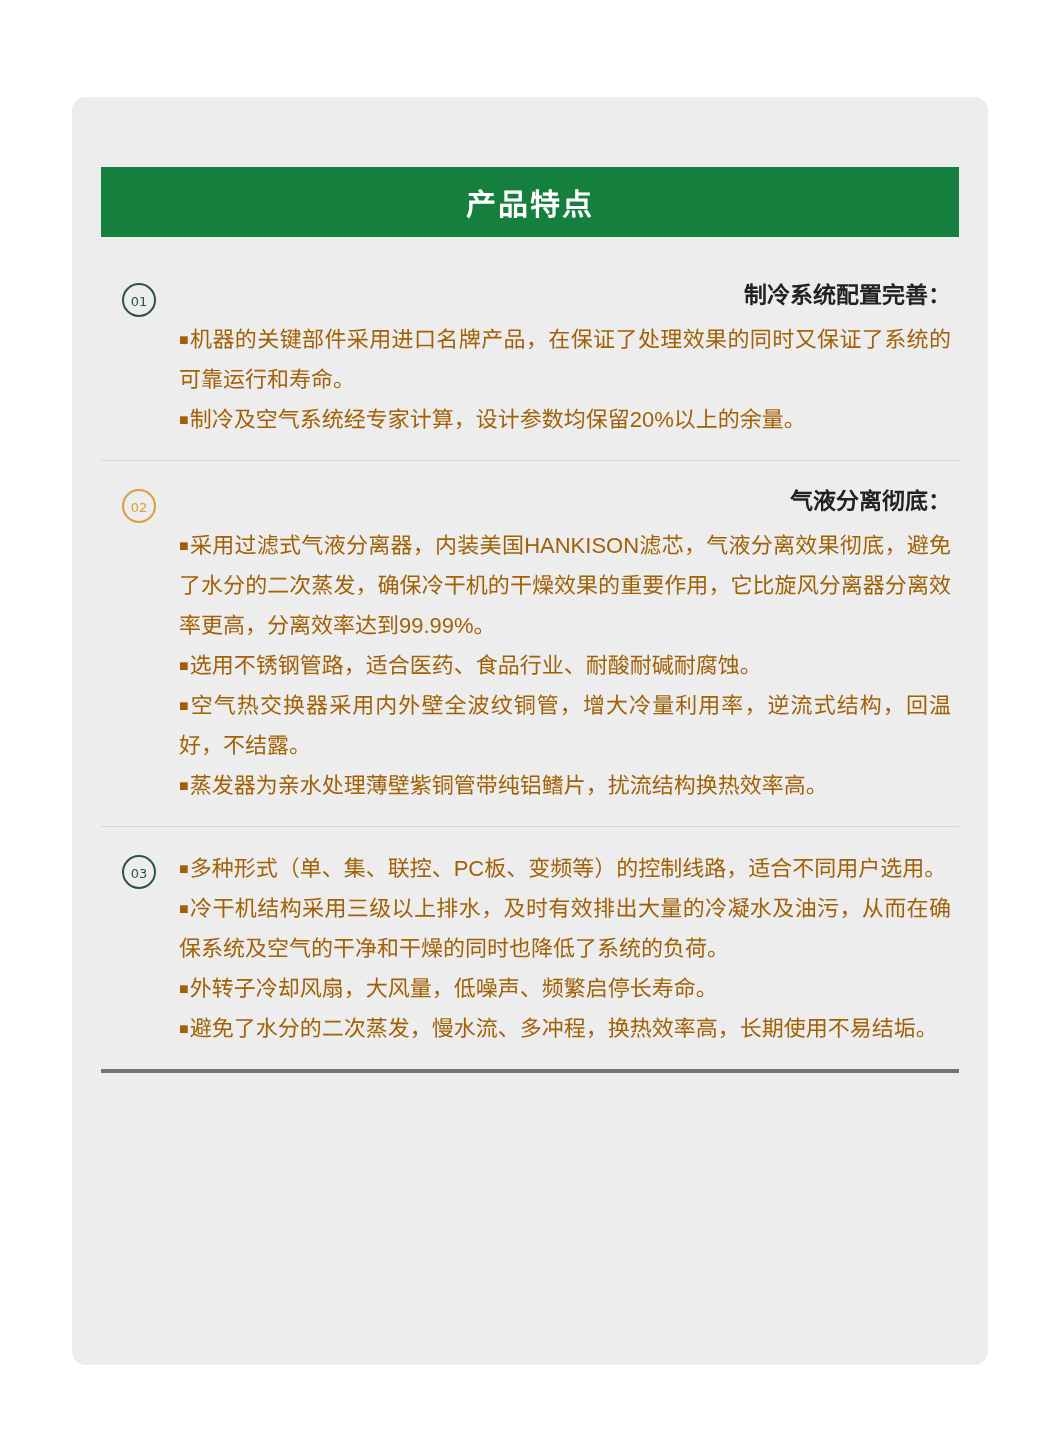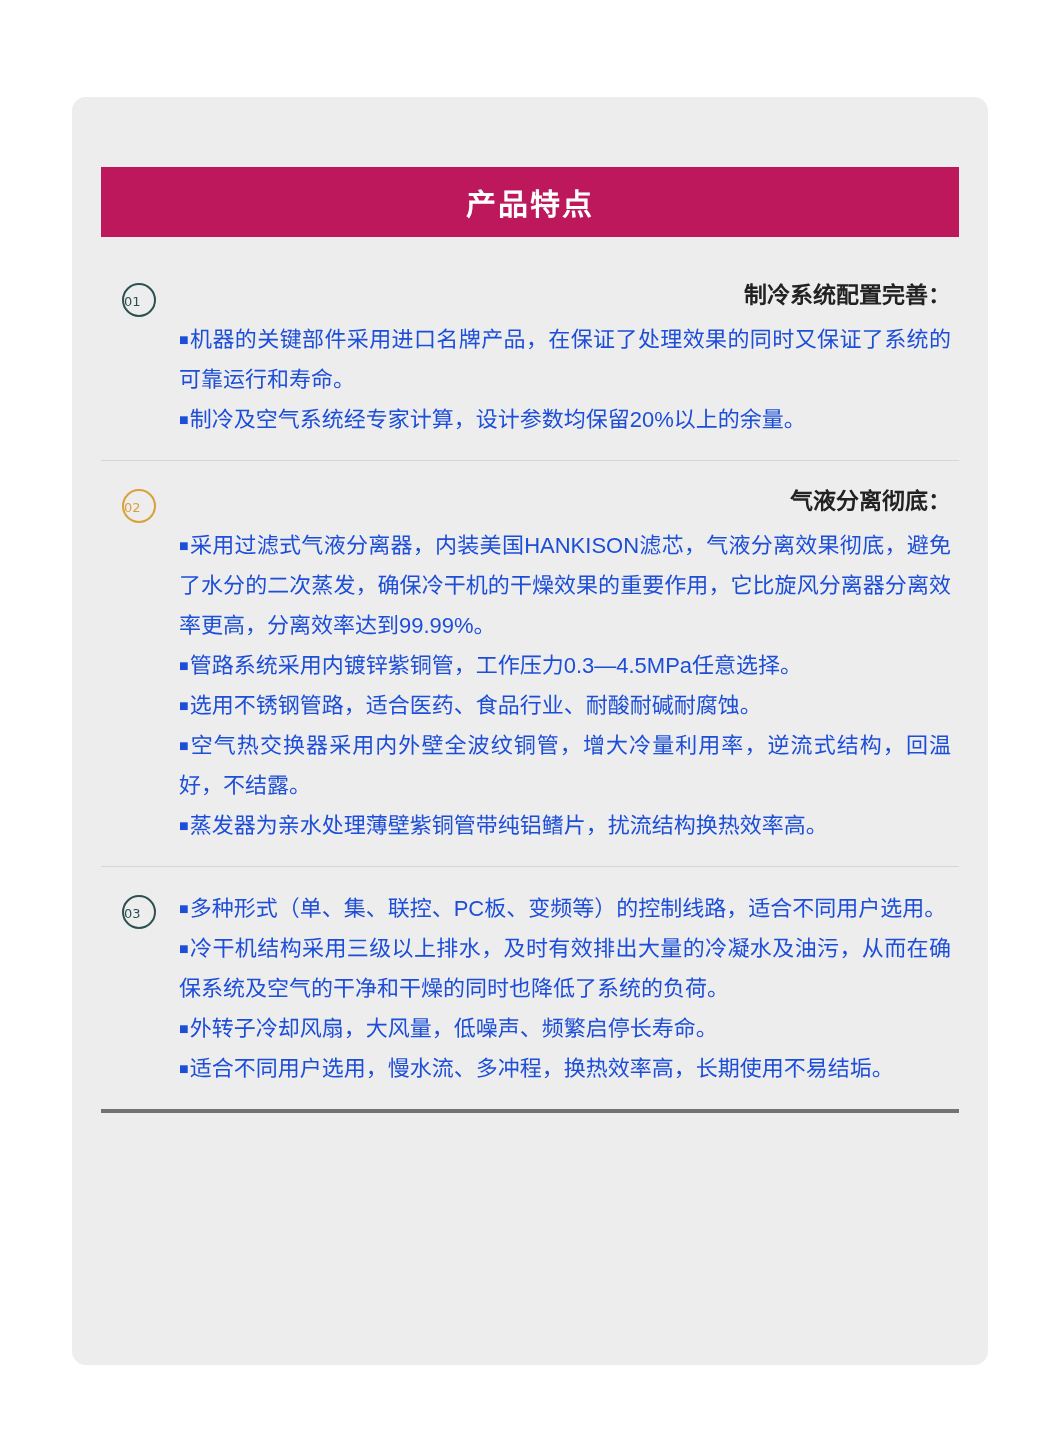--- a/index.html
+++ b/index.html
@@ -29,21 +29,21 @@
     background: #ededed;
     border-radius: 14px;
     box-sizing: border-box;
   }
   .header-bar {
     position: absolute;
     left: 101px;
     top: 167px;
     width: 858px;
     height: 70px;
-    background: #be185d;
+    background: #15803d;
     display: flex;
     align-items: center;
     justify-content: center;
   }
   .header-title {
     color: #ffffff;
     font-size: 30px;
     font-weight: bold;
     letter-spacing: 2px;
   }
@@ -65,21 +65,21 @@
     position: absolute;
     left: 21px;
     top: 28px;
     width: 34px;
     height: 34px;
     border-radius: 50%;
     border: 2px solid #2d5150;
     color: #2d5150;
     font-size: 13px;
     line-height: 34px;
-    text-align: left;
+    text-align: center;
     box-sizing: border-box;
     font-family: "DejaVu Sans", sans-serif;
   }
   .badge.amber {
     border-color: #d8a13a;
     color: #d8a13a;
   }
   .section-body {
     margin-left: 78px;
     padding-right: 8px;
@@ -87,21 +87,21 @@
   .section-title {
     font-size: 23px;
     font-weight: bold;
     color: #222222;
     line-height: 1.6;
     margin-bottom: 6px;
     text-align: right;
   }
   .bullet-line {
     font-size: 22px;
-    color: #1d4ed8;
+    color: #a16207;
     line-height: 1.82;
     text-align: justify;
   }
   .bullet-line .sq {
     font-size: 16px;
     vertical-align: 2px;
     margin-right: 1px;
   }
 </style>
 </head>
@@ -124,31 +124,30 @@
         <div class="bullet-line"><span class="sq">■</span><span>机器的关键部件采用进口名牌产品，在保证了处理效果的同时又保证了系统的可靠运行和寿命。</span></div>
         <div class="bullet-line"><span class="sq">■</span><span>制冷及空气系统经专家计算，设计参数均保留20%以上的余量。</span></div>
       </div>
     </div>
 
     <div class="section">
       <div class="badge amber">02</div>
       <div class="section-body">
         <div class="section-title">气液分离彻底：</div>
         <div class="bullet-line"><span class="sq">■</span><span>采用过滤式气液分离器，内装美国HANKISON滤芯，气液分离效果彻底，避免了水分的二次蒸发，确保冷干机的干燥效果的重要作用，它比旋风分离器分离效率更高，分离效率达到99.99%。</span></div>
-        <div class="bullet-line"><span class="sq">■</span><span>管路系统采用内镀锌紫铜管，工作压力0.3—4.5MPa任意选择。</span></div>
         <div class="bullet-line"><span class="sq">■</span><span>选用不锈钢管路，适合医药、食品行业、耐酸耐碱耐腐蚀。</span></div>
         <div class="bullet-line"><span class="sq">■</span><span>空气热交换器采用内外壁全波纹铜管，增大冷量利用率，逆流式结构，回温好，不结露。</span></div>
         <div class="bullet-line"><span class="sq">■</span><span>蒸发器为亲水处理薄壁紫铜管带纯铝鳍片，扰流结构换热效率高。</span></div>
       </div>
     </div>
 
     <div class="section">
       <div class="badge">03</div>
       <div class="section-body">
         <div class="bullet-line"><span class="sq">■</span><span>多种形式（单、集、联控、PC板、变频等）的控制线路，适合不同用户选用。</span></div>
         <div class="bullet-line"><span class="sq">■</span><span>冷干机结构采用三级以上排水，及时有效排出大量的冷凝水及油污，从而在确保系统及空气的干净和干燥的同时也降低了系统的负荷。</span></div>
         <div class="bullet-line"><span class="sq">■</span><span>外转子冷却风扇，大风量，低噪声、频繁启停长寿命。</span></div>
-        <div class="bullet-line"><span class="sq">■</span><span>适合不同用户选用，慢水流、多冲程，换热效率高，长期使用不易结垢。</span></div>
+        <div class="bullet-line"><span class="sq">■</span><span>避免了水分的二次蒸发，慢水流、多冲程，换热效率高，长期使用不易结垢。</span></div>
       </div>
     </div>
 
   </div>
 </div>
 
 </body></html>

